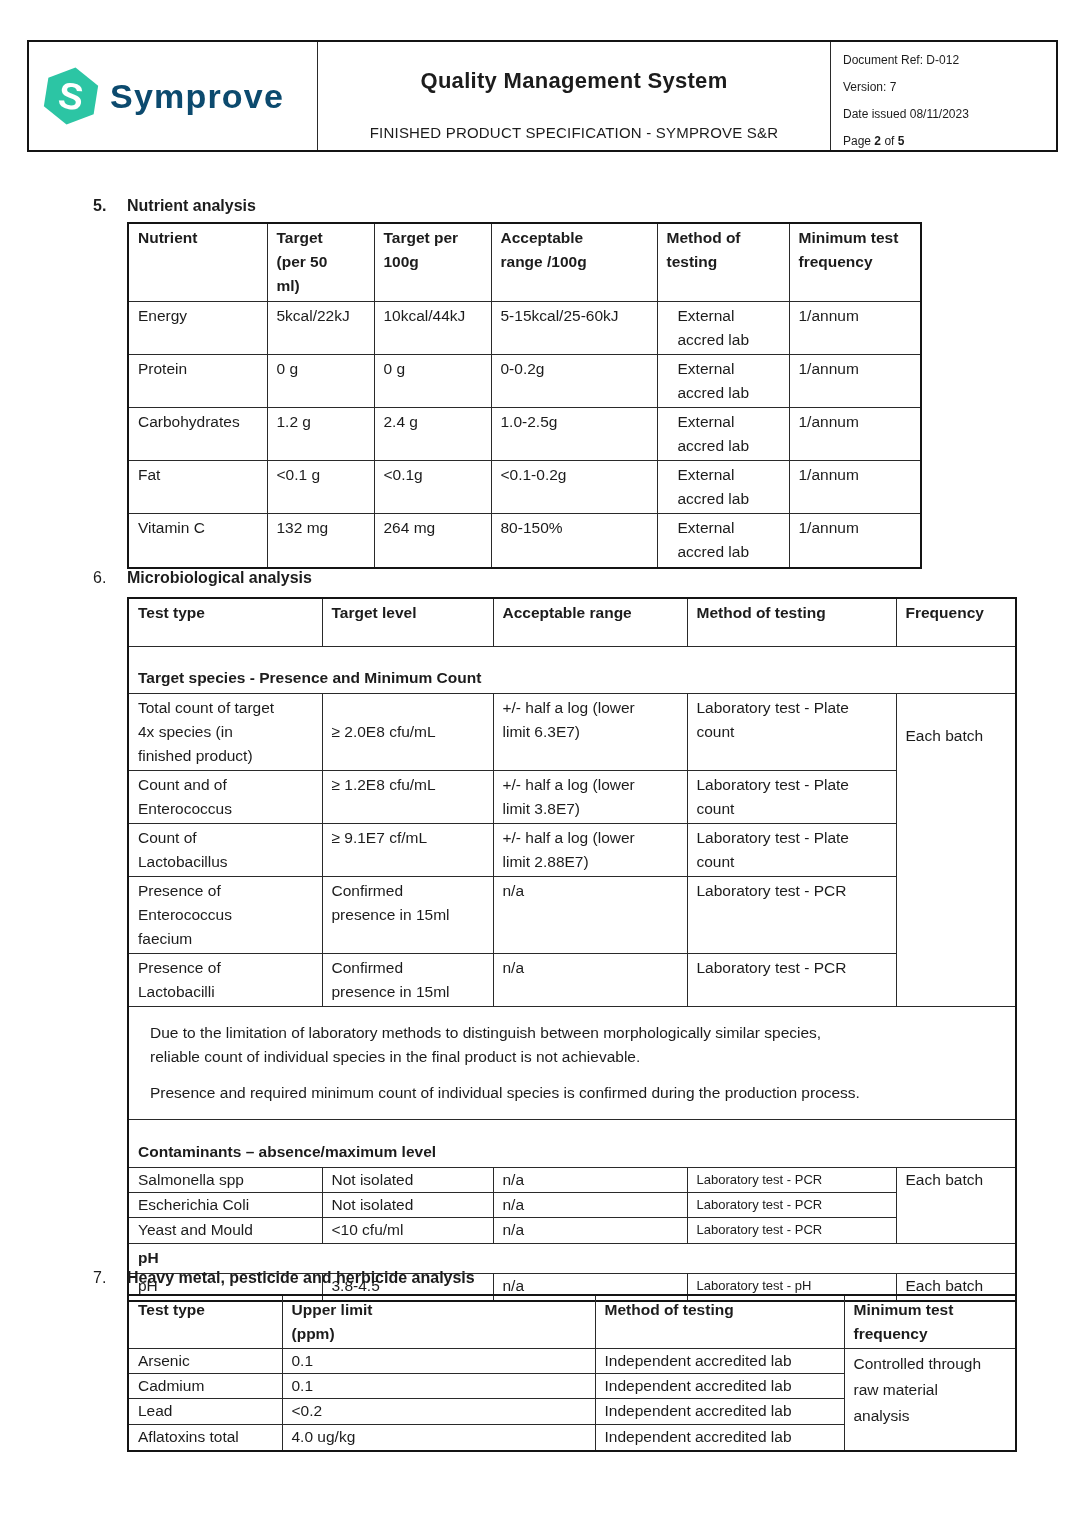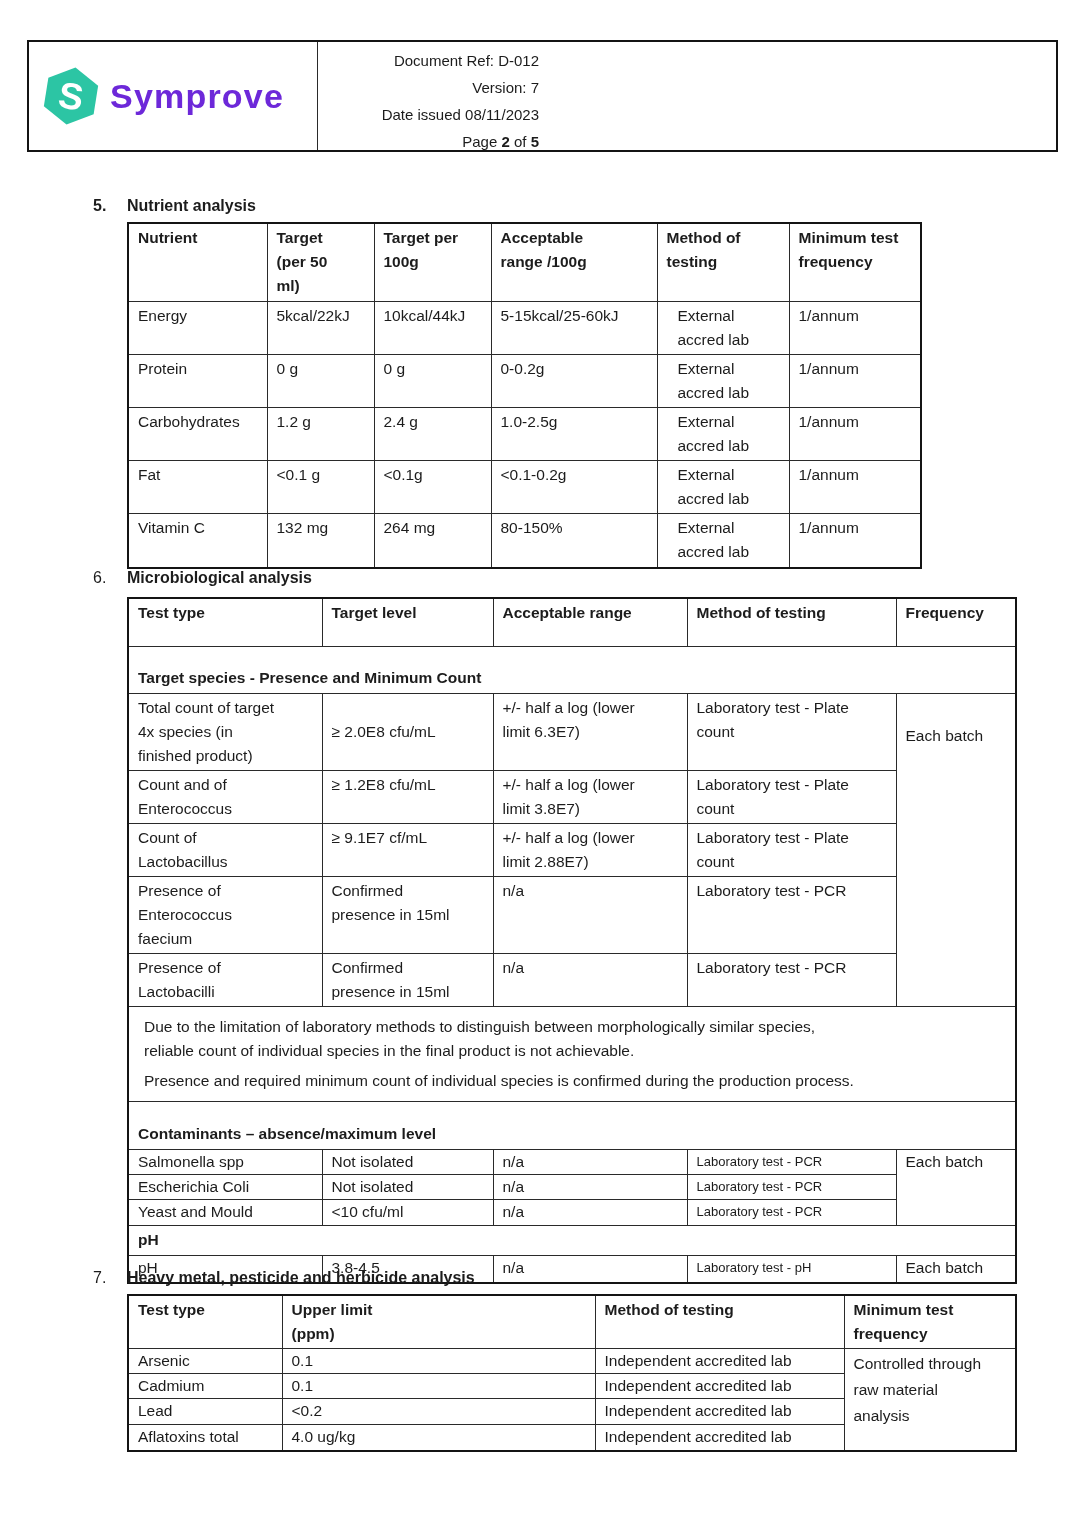--- a/index.html
+++ b/index.html
@@ -4,47 +4,47 @@
 <style>
   html,body { margin:0; padding:0; background:#ffffff; }
   body { font-family: "Liberation Sans", sans-serif; color:#1c1c1c; }
   .page { position:relative; width:1080px; height:1527px; background:#ffffff; overflow:hidden; }
 
   
   .header-box { position:absolute; left:27px; top:40px; width:1031px; height:112px;
     border:2.5px solid #141414; display:flex; box-sizing:border-box; }
   .logo-cell { width:289px; border-right:1.6px solid #2a2a2a; box-sizing:border-box;
     display:flex; align-items:center; padding-left:12px; gap:9px; }
-  .wordmark { color:#6d28d9; font-weight:bold; font-size:34px; letter-spacing:1.2px; }
+  .wordmark { color:#0c4a6e; font-weight:bold; font-size:34px; letter-spacing:1.2px; }
   .title-cell { flex:1; border-right:1.6px solid #2a2a2a; box-sizing:border-box;
     display:flex; flex-direction:column; justify-content:space-between; align-items:center;
     text-align:center; padding:26px 6px 9px; }
   .qms-title { font-weight:bold; font-size:22px; letter-spacing:0.3px; }
   .qms-subtitle { font-size:15px; letter-spacing:0.2px; }
   .info-cell { width:225px; box-sizing:border-box; padding:5px 4px 0 12px;
-    font-size:15px; line-height:27px;text-align:right; }
+    font-size:12px; line-height:27px; }
   .bold { font-weight:bold; }
 
   
   .section-heading { position:absolute; display:flex; font-size:16px; line-height:20px; }
   .section-number { width:34px; }
   .section-number.bold-num { font-weight:bold; }
   .section-title { font-weight:bold; }
 
   
   table.doc-table { position:absolute; border-collapse:collapse; table-layout:fixed;
     font-size:15.5px; line-height:24px; border:2.5px solid #141414; }
   .doc-table th, .doc-table td { border:1.6px solid #2a2a2a; vertical-align:top;
     text-align:left; padding:2px 8px 2px 9px; font-weight:normal; overflow:hidden; }
   .doc-table th { font-weight:bold; }
   .label-row td { vertical-align:bottom; font-weight:bold; padding-bottom:3px; }
   .vmid { vertical-align:middle !important; }
   .small { font-size:13px; }
   .compact td { line-height:20px;margin-left:41px; }
-  .note-cell p { margin:6px; }
+  .note-cell p { margin:12px; }
   .note-cell .p1 { max-width:715px; }
 
   
   .nutrient th:nth-child(2) { padding-right:30px;margin-top:10px; }
   .nutrient th:nth-child(4) { padding-right:30px; }
   .nutrient tr.data td:nth-child(5) { padding-right:20px;padding-left:20px; }
 
   
   .micro tr.data td:nth-child(1) { padding-right:38px; }
   .micro tr.data td:nth-child(2) { padding-right:24px; }
@@ -63,20 +63,24 @@
 
   <div class="header-box">
     <div class="logo-cell">
       <svg width="60" height="60" viewBox="0 0 100 100">
         <g transform="rotate(9 50 50)">
           <polygon points="50,2 92,26 92,74 50,98 8,74 8,26" fill="#2cc5a4"></polygon>
           <text x="50" y="72" font-size="62" font-weight="bold" text-anchor="middle" fill="#ffffff" font-family="Liberation Sans, sans-serif">S</text>
         </g>
       </svg>
       <span class="wordmark">Symprove</span>
+    </div>
+    <div class="title-cell">
+      <div class="qms-title">Quality Management System</div>
+      <div class="qms-subtitle">FINISHED PRODUCT SPECIFICATION - SYMPROVE S&amp;R</div>
     </div>
     <div class="info-cell">
       <div>Document Ref: D-012</div>
       <div>Version: 7</div>
       <div>Date issued 08/11/2023</div>
       <div><span>Page </span><span class="bold">2</span><span> of </span><span class="bold">5</span></div>
     </div>
   </div>
 
   <div class="section-heading" style="left:93px; top:196px;">

